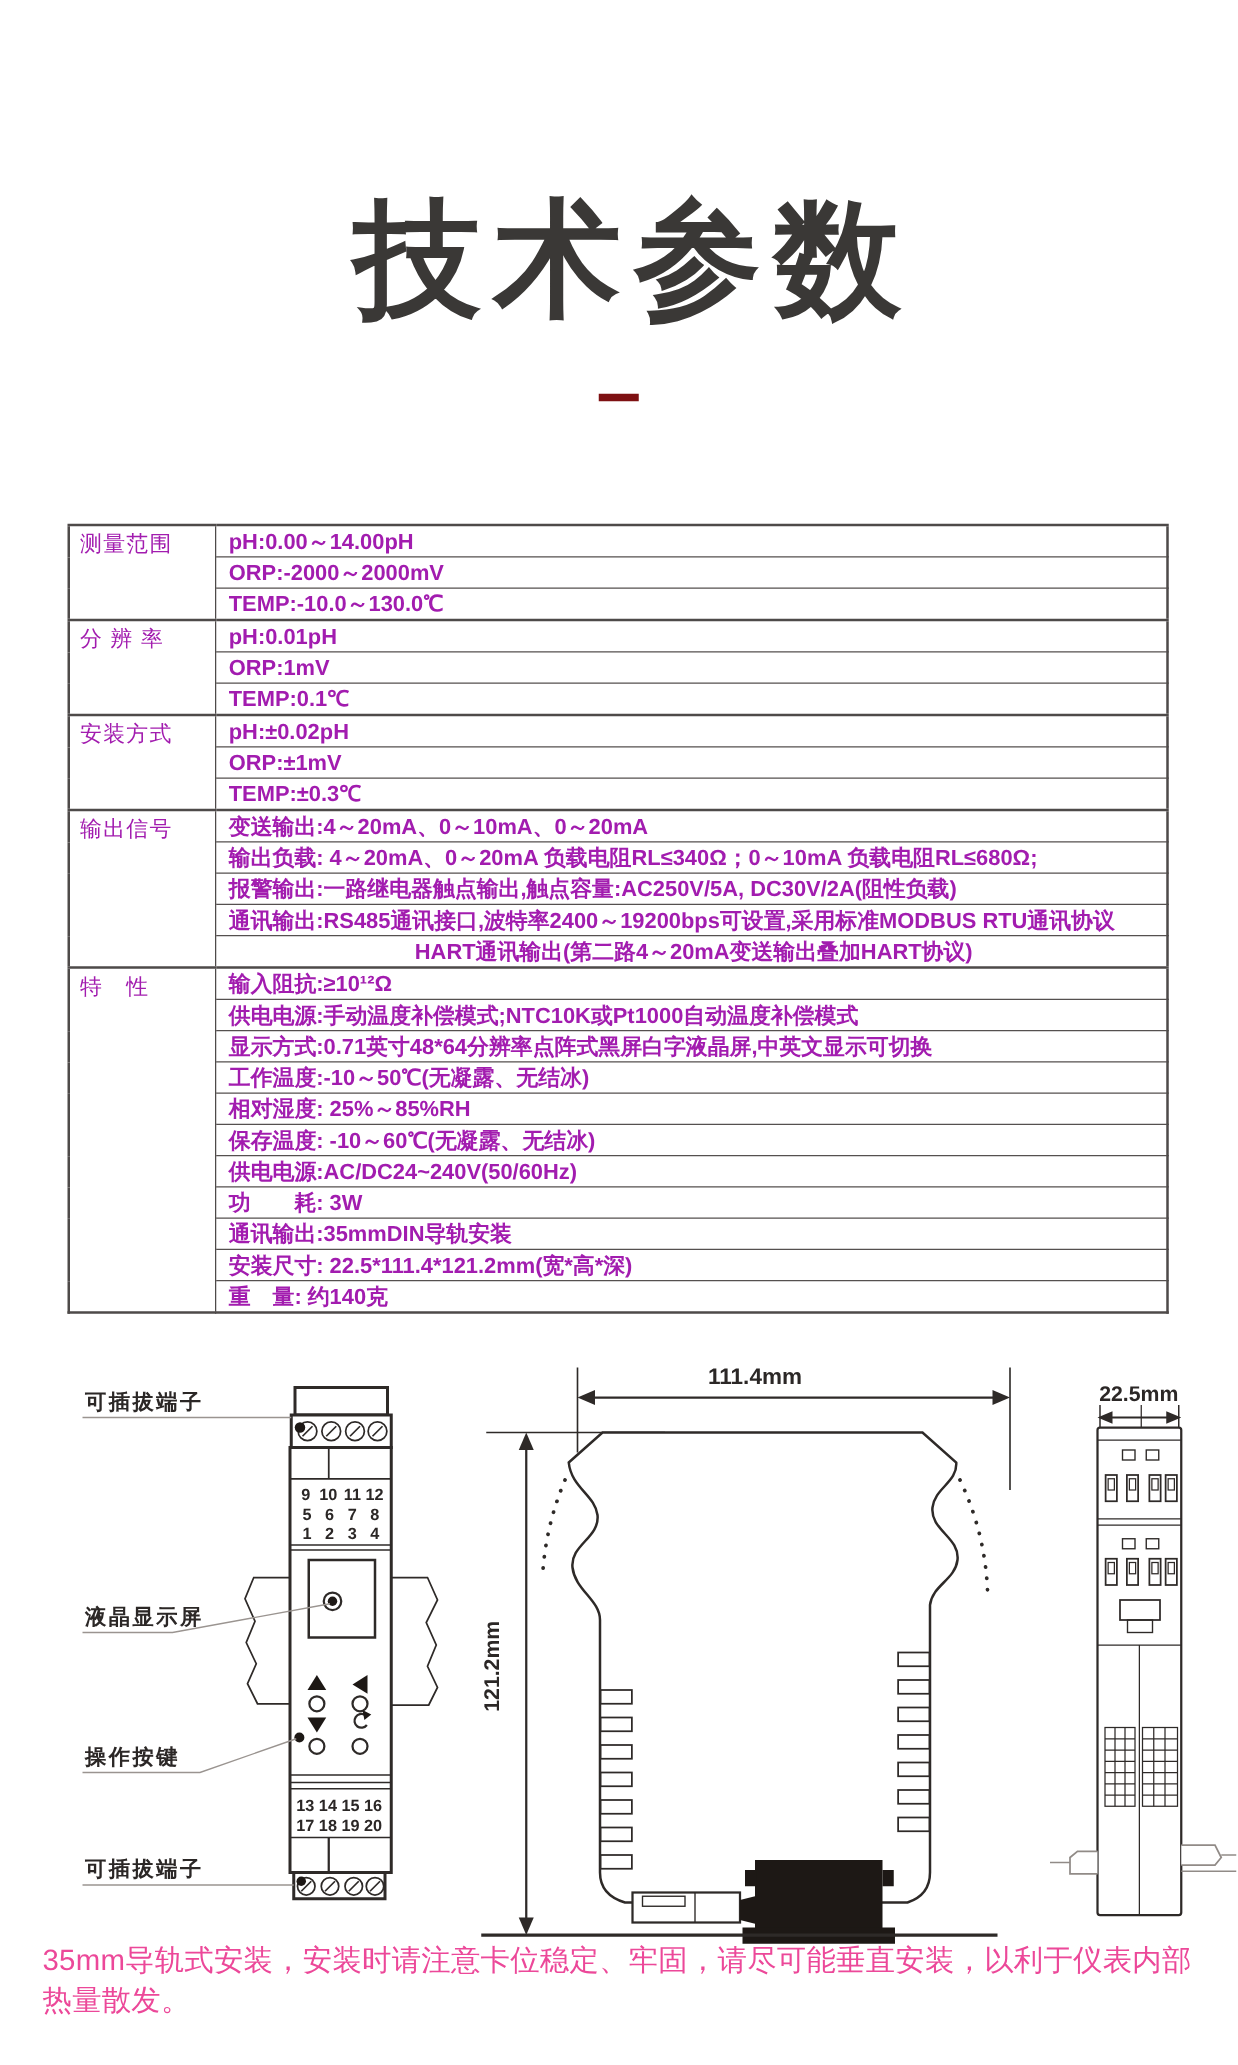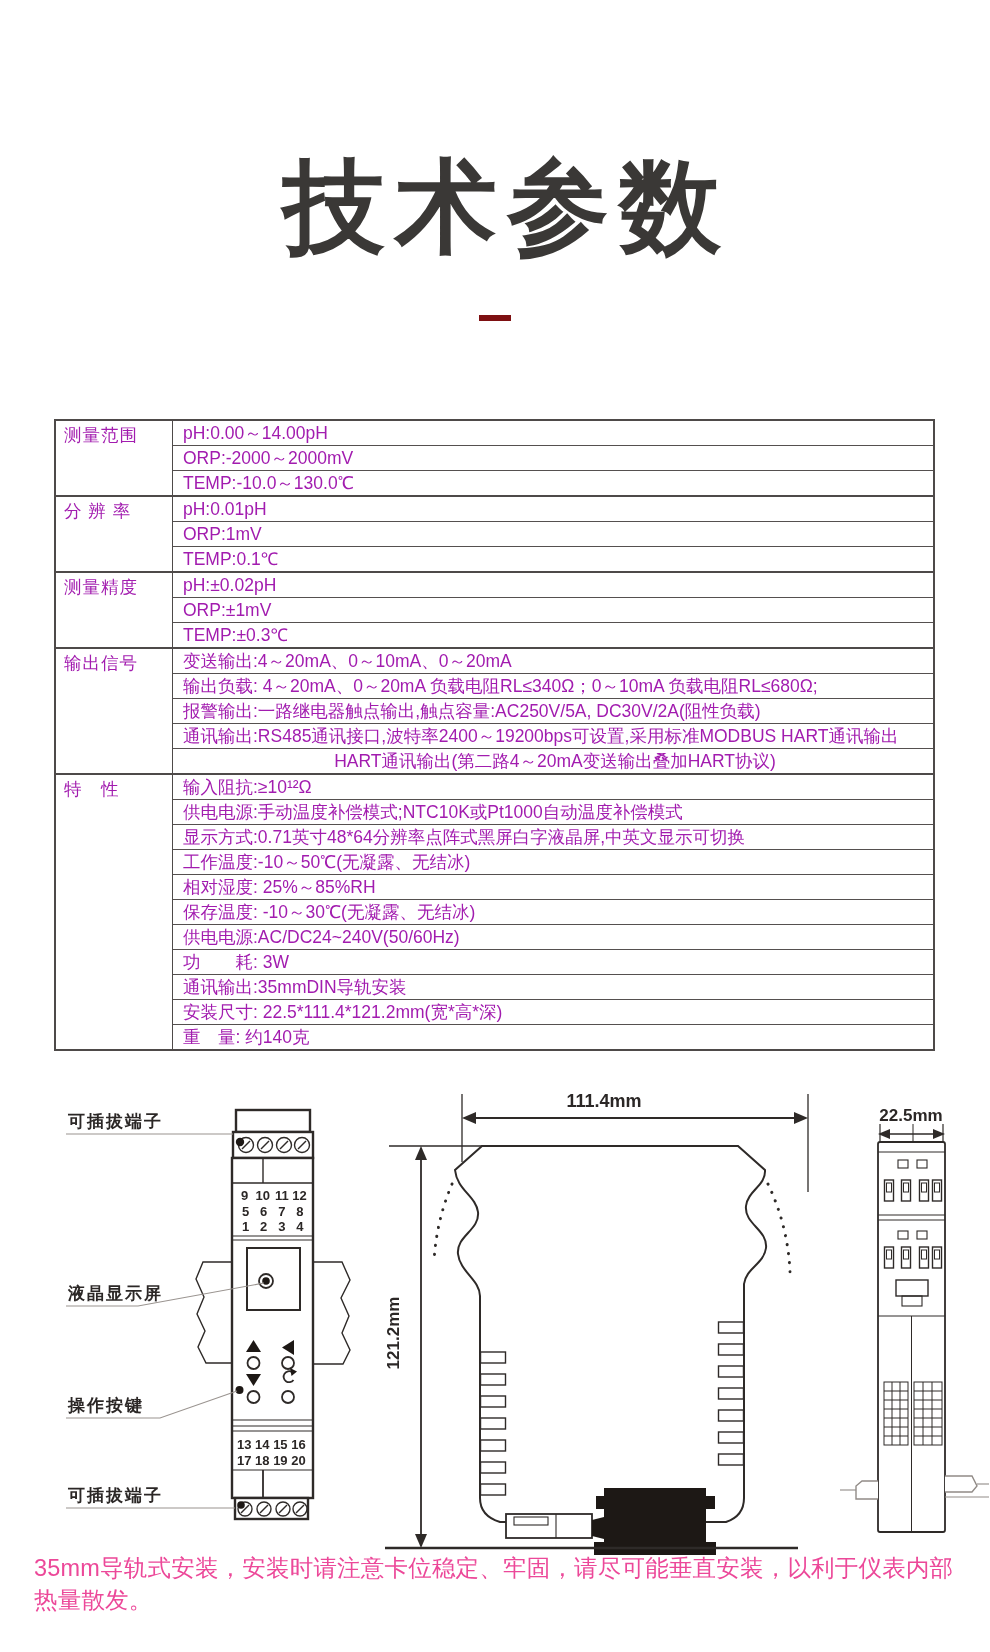--- a/index.html
+++ b/index.html
@@ -7,21 +7,21 @@
         font-family:"Liberation Sans",sans-serif;}
   .title{position:absolute;top:156px;left:12px;width:100%;text-align:center;
          font-size:102px;line-height:1;font-weight:900;color:#3a3836;letter-spacing:10px;}
   .red-dash{position:absolute;top:315px;left:50%;margin-left:-16px;width:32px;height:6px;background:#7e1012;}
   table.spec{position:absolute;left:54px;top:419px;width:881px;border-collapse:collapse;
              table-layout:fixed;border:2.5px solid #4e4a49;}
   table.spec th{width:104px;vertical-align:top;padding:3px 4px 0 8px;text-align:left;
                 border-right:1.6px solid #4e4a49;font-weight:500;letter-spacing:1px;}
   table.spec th,table.spec td{font-size:17.5px;color:#a21caf;line-height:23px;height:24px;
                 white-space:nowrap;overflow:hidden;}
-  table.spec td{padding:0 6px 0 10px;border-top:1.2px solid #55504f;text-align:left;font-weight:400;}
+  table.spec td{padding:0 6px 0 10px;border-top:1.2px solid #55504f;text-align:left;font-weight:700;}
   table.spec tr:first-child td{border-top:none;}
   table.spec tr.group-start td,table.spec tr.group-start th{border-top:2.4px solid #4e4a49;}
   table.spec td.center{text-align:center;margin-top:42px;}
   .drawings{position:absolute;left:0;top:1040px;}
   .drawings text{font-family:"Liberation Sans",sans-serif;fill:#2b2726;white-space:pre;}
   .footer{position:absolute;left:34px;top:1552px;width:930px;font-size:23.5px;
           color:#ec4899;font-weight:500;letter-spacing:0.2px;}
 </style>
 </head>
 <body>
@@ -47,41 +47,41 @@
           <th rowspan="3">分 辨 率</th>
           <td>pH:0.01pH</td>
         </tr>
         <tr>
           <td>ORP:1mV</td>
         </tr>
         <tr>
           <td>TEMP:0.1℃</td>
         </tr>
         <tr class="group-start">
-          <th rowspan="3">测量精度</th>
+          <th rowspan="3">安装方式</th>
           <td>pH:±0.02pH</td>
         </tr>
         <tr>
           <td>ORP:±1mV</td>
         </tr>
         <tr>
           <td>TEMP:±0.3℃</td>
         </tr>
         <tr class="group-start">
           <th rowspan="5">输出信号</th>
           <td>变送输出:4～20mA、0～10mA、0～20mA</td>
         </tr>
         <tr>
           <td>输出负载: 4～20mA、0～20mA 负载电阻RL≤340Ω；0～10mA 负载电阻RL≤680Ω;</td>
         </tr>
         <tr>
           <td>报警输出:一路继电器触点输出,触点容量:AC250V/5A, DC30V/2A(阻性负载)</td>
         </tr>
         <tr>
-          <td>通讯输出:RS485通讯接口,波特率2400～19200bps可设置,采用标准MODBUS HART通讯输出</td>
+          <td>通讯输出:RS485通讯接口,波特率2400～19200bps可设置,采用标准MODBUS RTU通讯协议</td>
         </tr>
         <tr>
           <td class="center">HART通讯输出(第二路4～20mA变送输出叠加HART协议)</td>
         </tr>
         <tr class="group-start">
           <th rowspan="11">特　性</th>
           <td>输入阻抗:≥10¹²Ω</td>
         </tr>
         <tr>
           <td>供电电源:手动温度补偿模式;NTC10K或Pt1000自动温度补偿模式</td>
@@ -89,21 +89,21 @@
         <tr>
           <td>显示方式:0.71英寸48*64分辨率点阵式黑屏白字液晶屏,中英文显示可切换</td>
         </tr>
         <tr>
           <td>工作温度:-10～50℃(无凝露、无结冰)</td>
         </tr>
         <tr>
           <td>相对湿度: 25%～85%RH</td>
         </tr>
         <tr>
-          <td>保存温度: -10～30℃(无凝露、无结冰)</td>
+          <td>保存温度: -10～60℃(无凝露、无结冰)</td>
         </tr>
         <tr>
           <td>供电电源:AC/DC24~240V(50/60Hz)</td>
         </tr>
         <tr>
           <td>功　　耗: 3W</td>
         </tr>
         <tr>
           <td>通讯输出:35mmDIN导轨安装</td>
         </tr>

